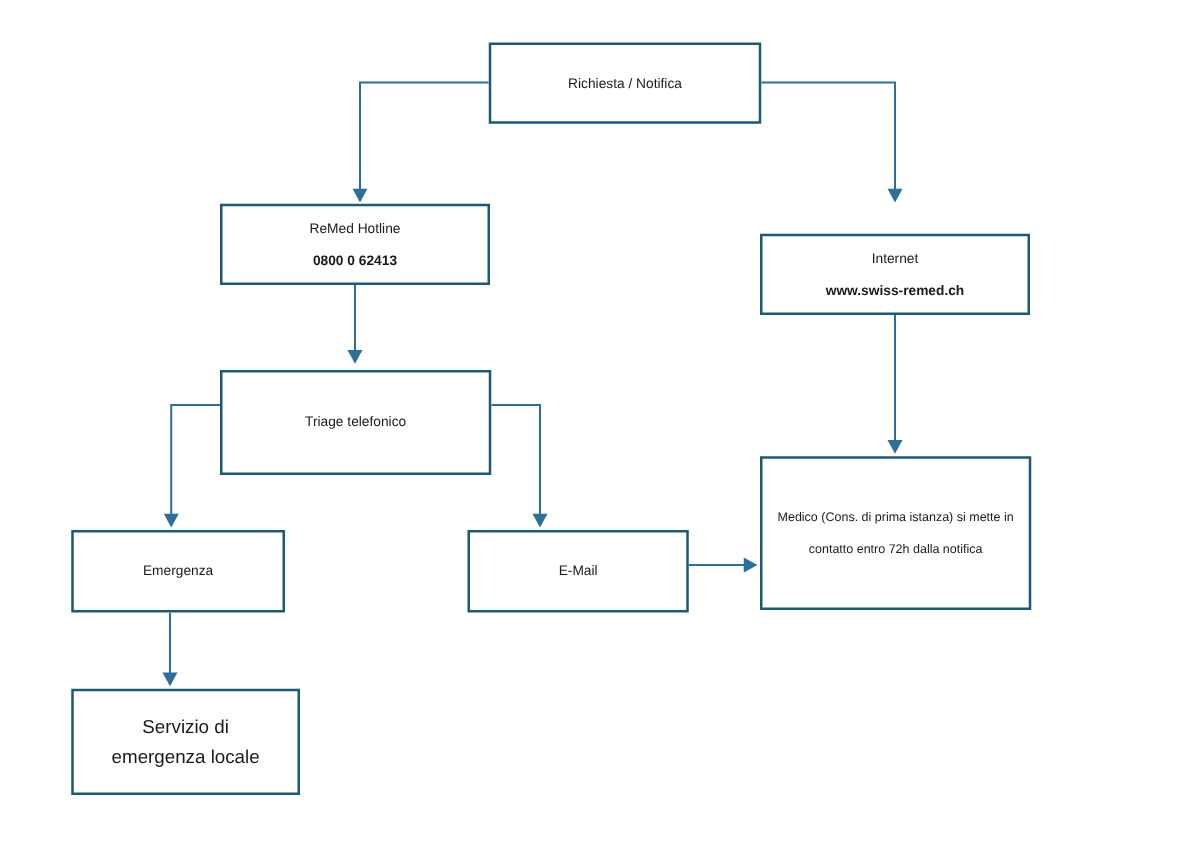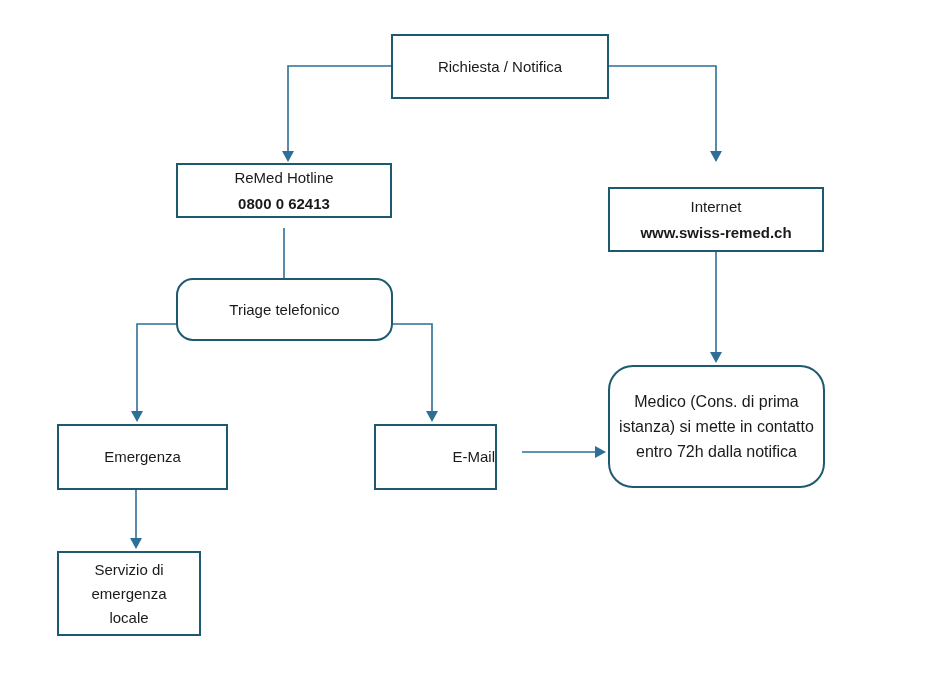--- a/index.html
+++ b/index.html
@@ -22,33 +22,33 @@
   .arrowhead{fill:var(--arrow-color);stroke:none;}
   .box{
     position:absolute;
     background:#ffffff;
     border:2px solid var(--box-border);
     display:flex;
     flex-direction:column;
     align-items:center;
     justify-content:center;
     text-align:center;
-    font-size:15px;
+    font-size:11px;
     line-height:26px;
   }
   .box .bold{font-weight:bold;}
-  .box.small-text{font-size:16px;border-radius:25px;}
+  .box.small-text{font-size:10px;}
   #node-richiesta{left:391px;top:34px;width:218px;height:65px;}
-  #node-remed    {left:176px;top:163px;width:216px;height:55px;}
+  #node-remed    {left:176px;top:163px;width:216px;height:65px;}
   #node-internet {left:608px;top:163px;width:216px;height:65px;margin-top:24px;}
-  #node-triage   {left:176px;top:278px;width:217px;height:63px;border-radius:17px;}
+  #node-triage   {left:176px;top:296px;width:217px;height:84px;}
   #node-emergenza{left:57px; top:424px;width:171px;height:66px;}
-  #node-email    {left:374px;top:424px;width:123px;height:66px;align-items:flex-end;}
+  #node-email    {left:374px;top:424px;width:177px;height:66px;}
   #node-medico   {left:608px;top:365px;width:217px;height:123px;line-height:25px;padding:4px 8px;}
-  #node-servizio {left:57px; top:551px;width:144px;height:85px;line-height:24px;padding:4px 18px;font-size:15px;}
+  #node-servizio {left:57px; top:551px;width:183px;height:85px;line-height:24px;padding:4px 18px;font-size:15px;}
 </style>
 </head>
 <body>
 
 <div class="canvas">
 
   <svg class="connectors" viewBox="0 0 942 682" xmlns="http://www.w3.org/2000/svg">
 
     <g>
       <polyline class="conn" points="391,66 288,66 288,152"></polyline>

